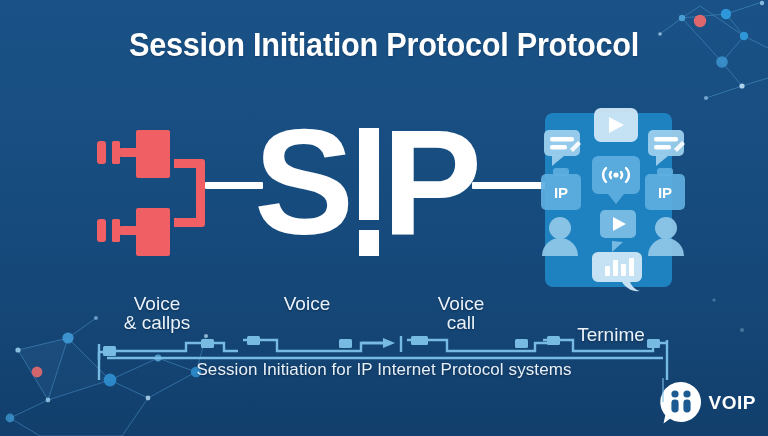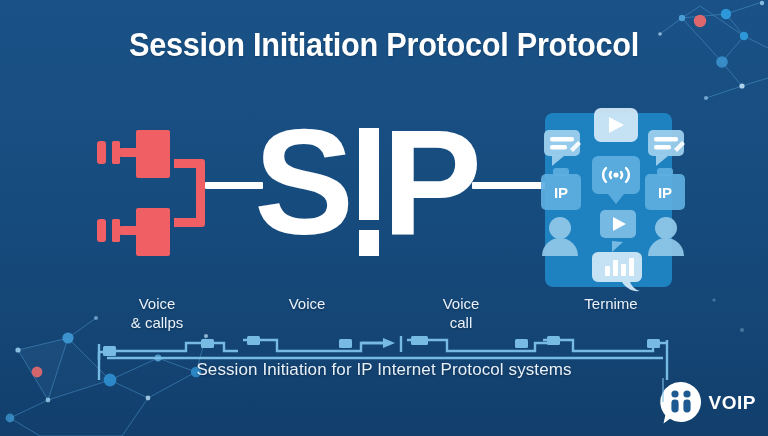--- a/index.html
+++ b/index.html
@@ -55,21 +55,21 @@
     border-radius:8px;
   }
 
   
   .col-label {
     position:absolute;
     top:294px;
     width:150px;
     text-align:center;
     color:#eaf2fa;
-    font-size:15px;
+    font-size:19px;
     line-height:19px;
     font-family:"Liberation Sans", sans-serif;
     text-shadow:0 1px 2px rgba(0,0,0,0.3);
   }
   .col-label .l2 { display:block; }
 
   
   #caption {
     position:absolute;
     left:0; top:360px;
@@ -293,21 +293,21 @@
 
   <div class="col-label" style="left:232px;">
     <span>Voice</span>
   </div>
 
   <div class="col-label" style="left:386px;">
     <span>Voice</span>
     <span class="l2">call</span>
   </div>
 
-  <div class="col-label" style="left:536px;">
+  <div class="col-label" style="left:536px;margin-top:31px;">
     <span>Ternime</span>
   </div>
 
   <svg style="position:absolute; left:95px; top:334px; width:580px; height:48px;" viewBox="0 0 580 48" xmlns="http://www.w3.org/2000/svg">
     <g stroke="#7ec2e8" stroke-width="2.4" fill="none" opacity="0.95">
 
       <path d="M4 18 h8 M4 10 v16"></path>
       <rect x="8" y="12" width="13" height="10" rx="1.5" fill="#7ec2e8" stroke="none"></rect>
       <path d="M21 17 h70 v-8 h38 v8 h14"></path>
       <rect x="106" y="5" width="13" height="9" rx="1.5" fill="#7ec2e8" stroke="none"></rect>

